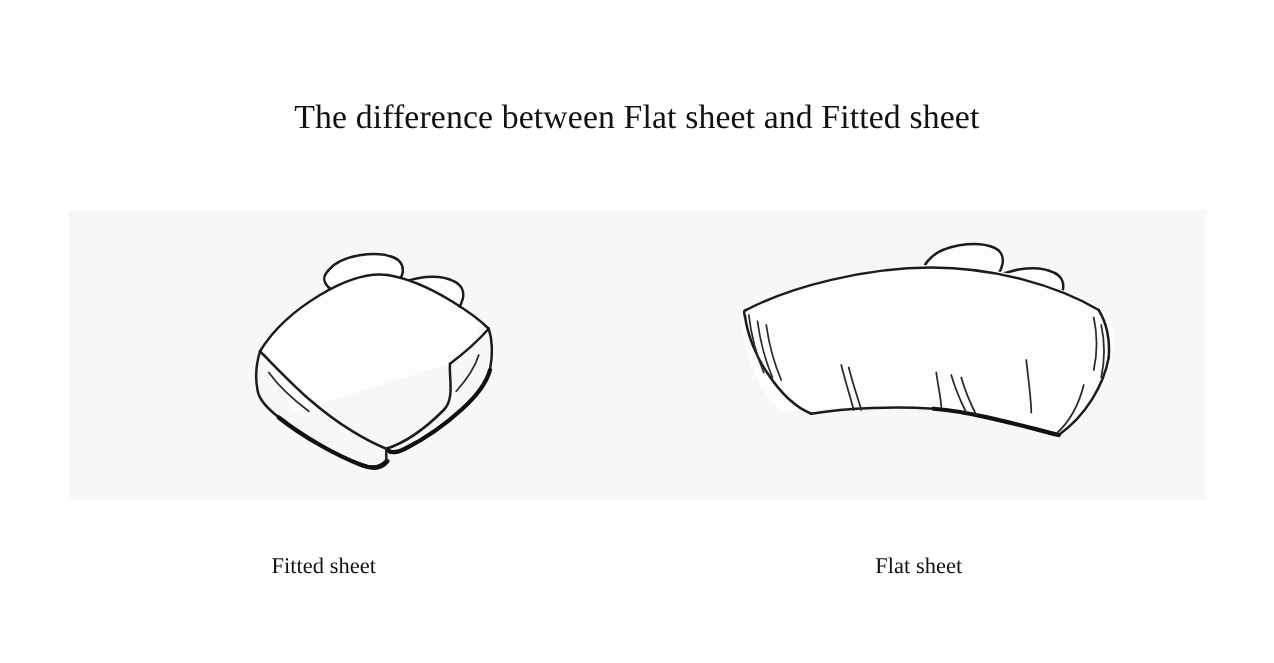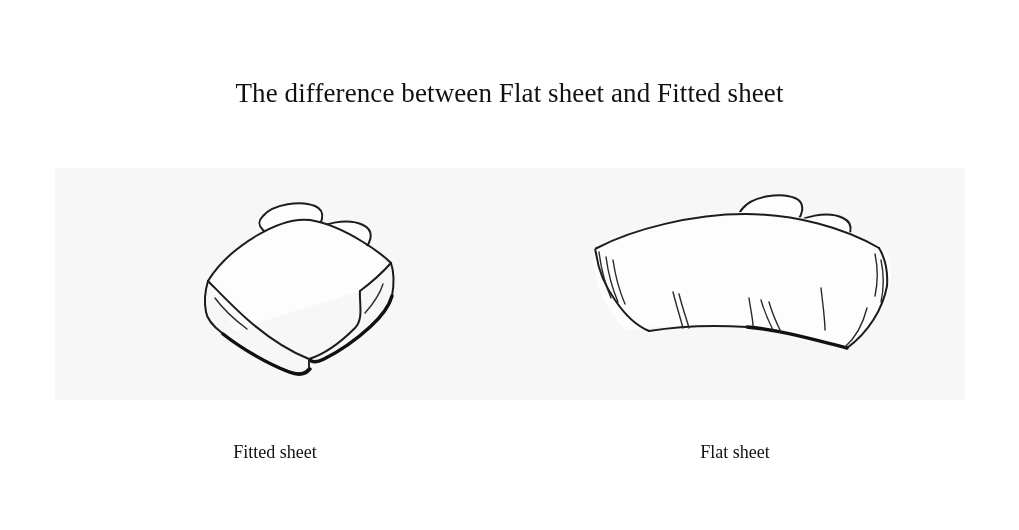--- a/index.html
+++ b/index.html
@@ -62,21 +62,21 @@
   .caption {
     position: absolute;
     top: 442px;
     font-size: 18px;
     font-family: "Liberation Serif", serif;
     color: #111111;
     text-align: center;
     white-space: nowrap;
   }
   .caption.left {
-    left: 155px;
+    left: 139px;
     width: 240px;
   }
   .caption.right {
     left: 615px;
     width: 240px;
   }
   .ink {
     fill: none;
     stroke: #1c1c1c;
     stroke-width: 2;

